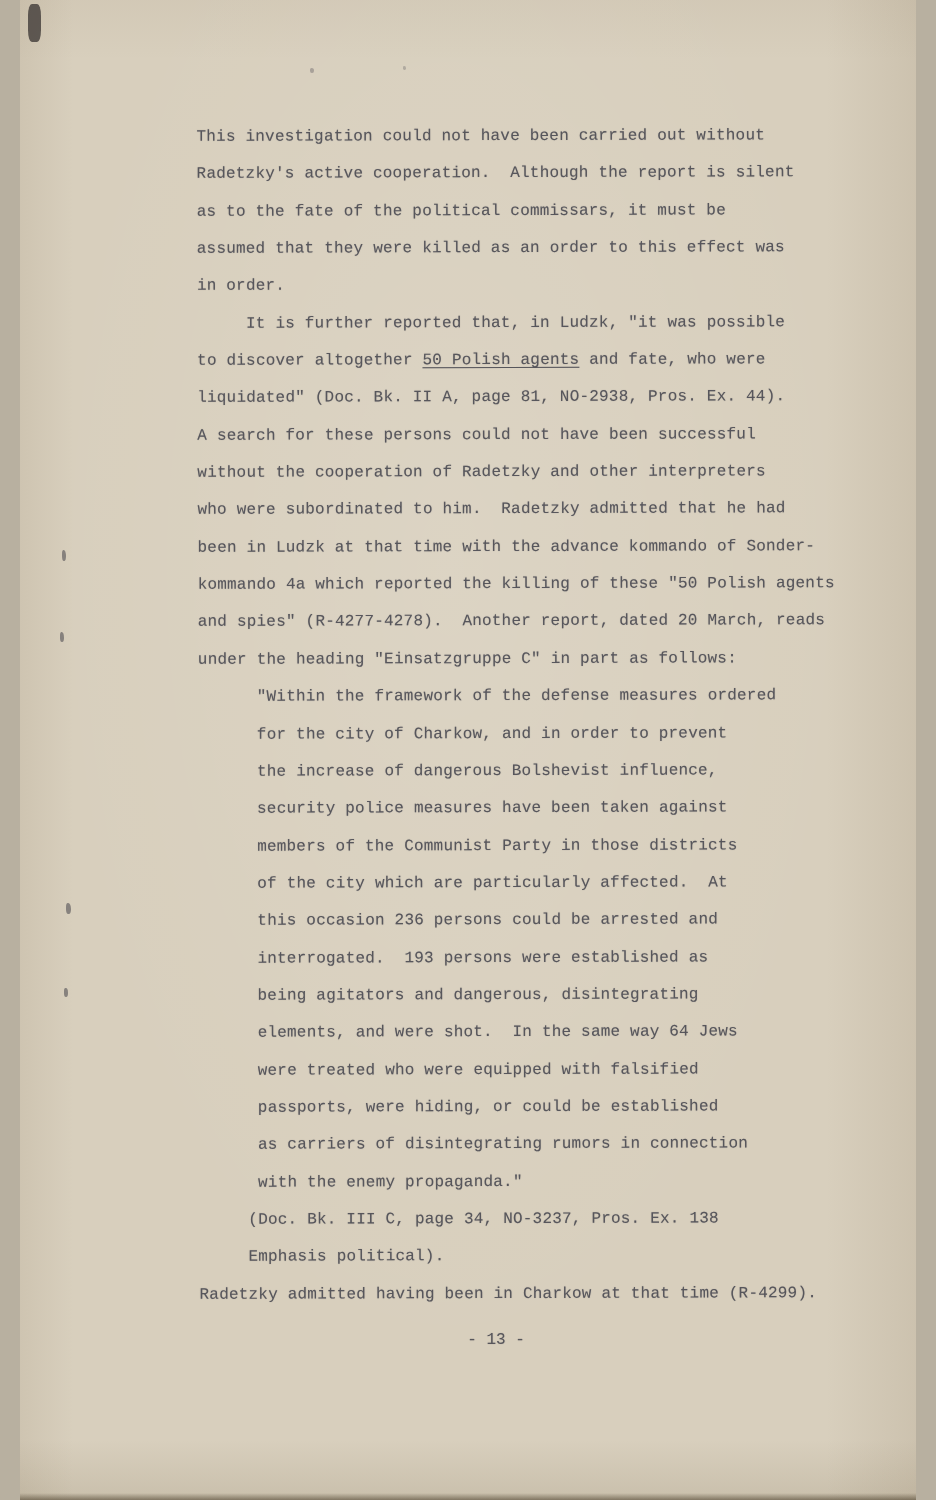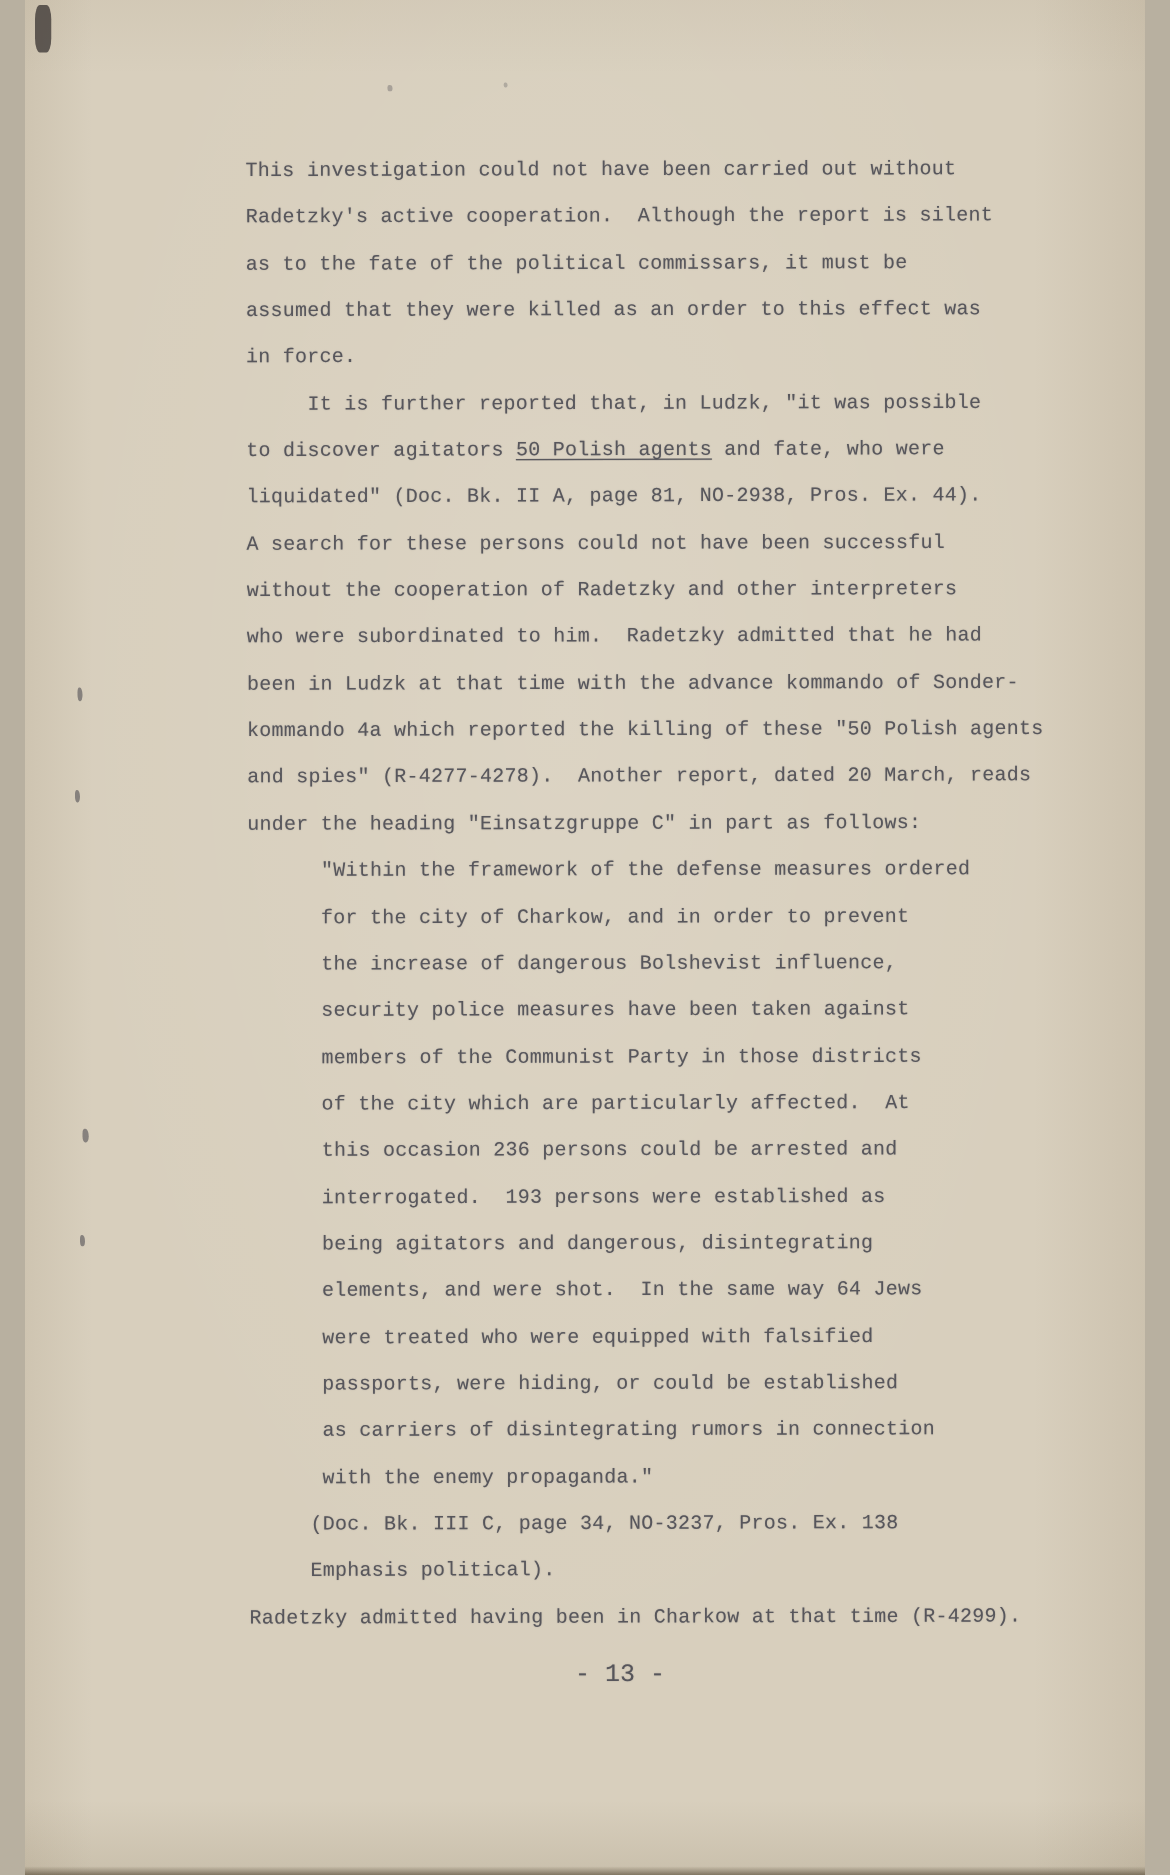--- a/index.html
+++ b/index.html
@@ -46,21 +46,21 @@
     text-decoration: underline;
     text-underline-offset: 3px;
     margin-top: 28px;
   }
   .page-number {
     position: absolute;
     left: 178px;
     top: 1322px;
     width: 596px;
     text-align: center;
-    font-size: 20px;
+    font-size: 16px;
     line-height: 37px;
     color: rgba(72, 72, 80, 0.84);
     text-shadow: 0 0 1px rgba(72, 72, 80, 0.40);
     white-space: pre;
   }
   .speck {
     position: absolute;
     background: rgba(70, 68, 75, 0.55);
     border-radius: 40% 60% 50% 50%;
   }
@@ -82,23 +82,23 @@
   <div class="speck s4"></div>
   <div class="speck s5"></div>
   <div class="speck s6"></div>
   <div class="speck s7"></div>
 
   <div class="text-block">
       <div class="line"><span>This investigation could not have been carried out without</span></div>
       <div class="line"><span>Radetzky's active cooperation.  Although the report is silent</span></div>
       <div class="line"><span>as to the fate of the political commissars, it must be</span></div>
       <div class="line"><span>assumed that they were killed as an order to this effect was</span></div>
-      <div class="line"><span>in force.</span></div>
+      <div class="line"><span>in order.</span></div>
       <div class="line"><span>     It is further reported that, in Ludzk, "it was possible</span></div>
-      <div class="line"><span>to discover agitators </span><span class="u">50 Polish agents</span><span> and fate, who were</span></div>
+      <div class="line"><span>to discover altogether </span><span class="u">50 Polish agents</span><span> and fate, who were</span></div>
       <div class="line"><span>liquidated" (Doc. Bk. II A, page 81, NO-2938, Pros. Ex. 44).</span></div>
       <div class="line"><span>A search for these persons could not have been successful</span></div>
       <div class="line"><span>without the cooperation of Radetzky and other interpreters</span></div>
       <div class="line"><span>who were subordinated to him.  Radetzky admitted that he had</span></div>
       <div class="line"><span>been in Ludzk at that time with the advance kommando of Sonder-</span></div>
       <div class="line"><span>kommando 4a which reported the killing of these "50 Polish agents</span></div>
       <div class="line"><span>and spies" (R-4277-4278).  Another report, dated 20 March, reads</span></div>
       <div class="line"><span>under the heading "Einsatzgruppe C" in part as follows:</span></div>
       <div class="line"><span>      "Within the framework of the defense measures ordered</span></div>
       <div class="line"><span>      for the city of Charkow, and in order to prevent</span></div>

